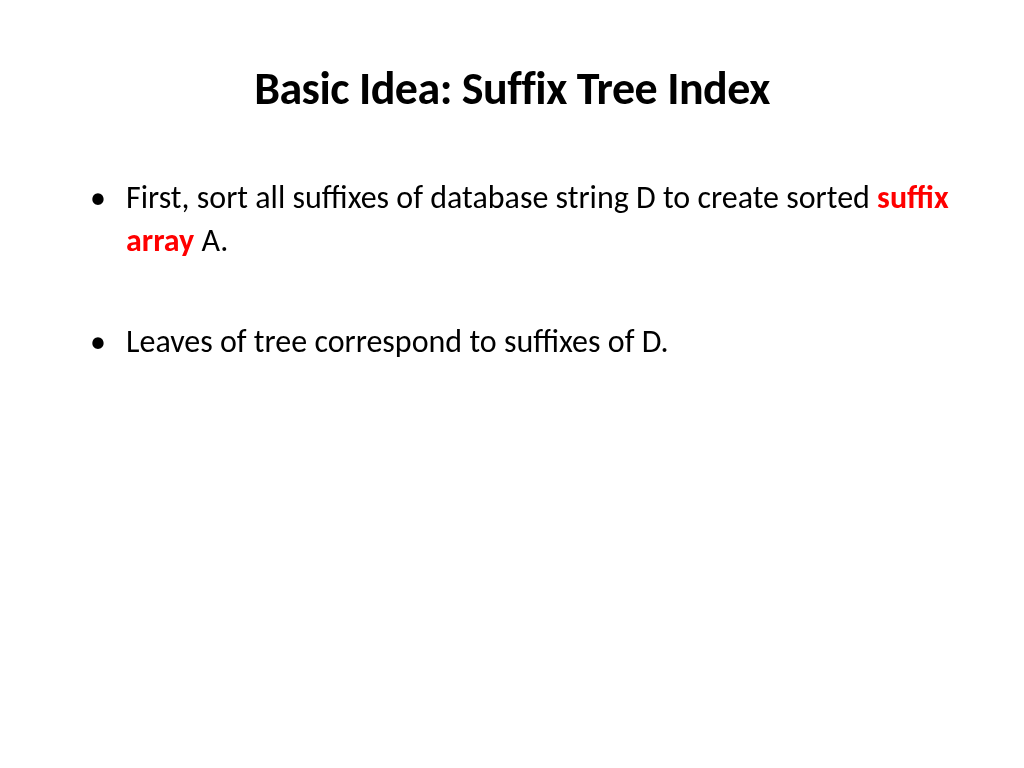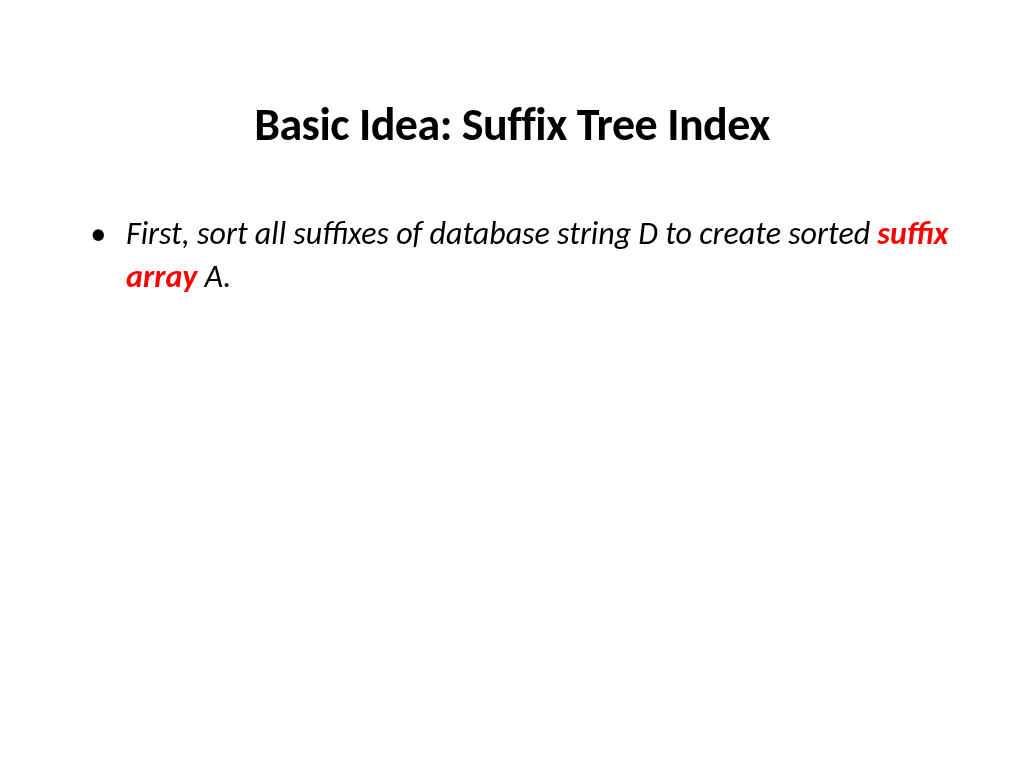--- a/index.html
+++ b/index.html
@@ -14,26 +14,24 @@
       font-family: Calibri, Arial, sans-serif;
       padding: 60px 70px 40px 70px;
       color: #000000;
     }
     .title {
       font-size: 46px;
       font-weight: bold;
       text-align: center;
       margin-bottom: 60px;
       letter-spacing: -0.5px;
-      margin-top: 36px;
     }
     ul.bullets {
       list-style: none;
       padding-left: 0;
-      font-style: italic;
     }
     ul.bullets li {
       font-size: 32px;
       line-height: 1.35;
       margin-bottom: 58px;
       padding-left: 56px;
       position: relative;
     }
     ul.bullets li::before {
       content: "•";
@@ -49,13 +47,16 @@
   </style>
 </head>
 <body>
 
 <h1 class="title">Basic Idea: Suffix Tree Index</h1>
 
 <ul class="bullets">
   <li>
     <span>First, sort all suffixes of database string D to create sorted </span><span class="highlight">suffix array</span><span> A.</span>
   </li>
+  <li>
+    <span>Leaves of tree correspond to suffixes of D.</span><span class="highlight"></span><span></span>
+  </li>
 </ul>
 
 </body></html>

